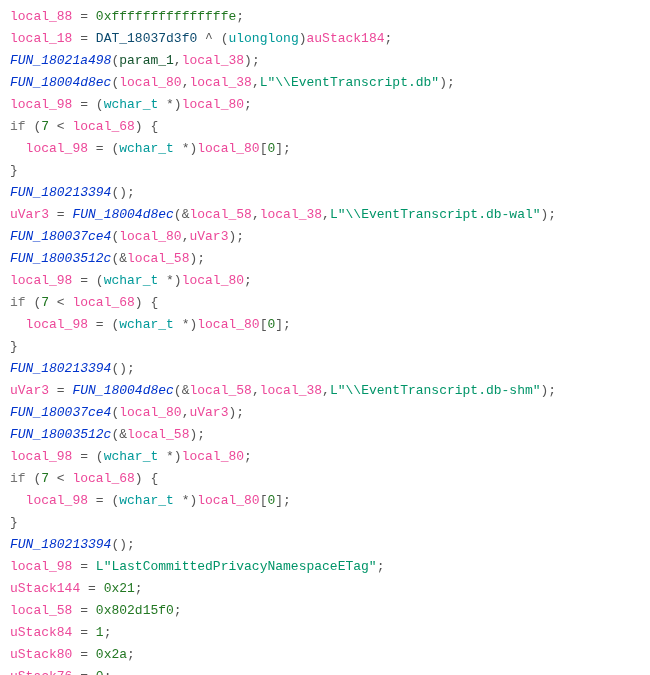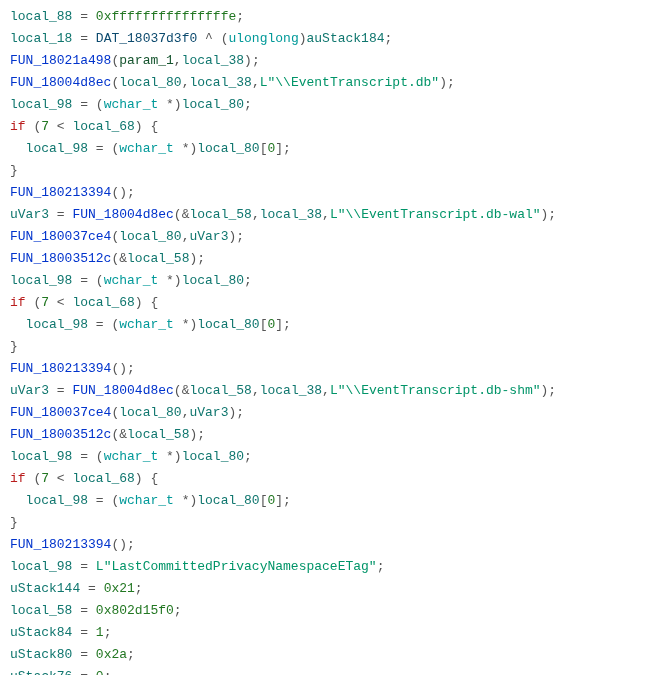--- a/index.html
+++ b/index.html
@@ -13,24 +13,24 @@
   pre.code {
     margin: 0;
     padding: 6px 10px;
     font-family: "Courier New", Courier, monospace;
     font-size: 13px;
     line-height: 22px;
     white-space: pre;
     color: #333;
   }
   .tok { white-space: pre; }    
-  .c-localvar     { color: #0f766e; }    
+  .c-localvar     { color: #ec4899; }    
   .c-datasym      { color: #0c4a6e; }    
-  .c-func         { color: #0033cc; }    
-  .c-keyword      { color: #b91c1c; }    
+  .c-func         { color: #0033cc; font-style: italic; }    
+  .c-keyword      { color: #737373; }    
   .c-type         { color: #009999; text-align: right; }    
   .c-number       { color: #227722; margin-top: 44px; }    
   .c-param        { color: #14532d; }    
   .c-string       { color: #009468; }
   .c-op           { color: #555; }
 </style>
 </head>
 <body>
 
 <pre class="code" id="code"><div class="code-line"><span class="tok c-localvar">local_88</span><span class="tok c-op"> = </span><span class="tok c-number">0xfffffffffffffffe</span><span class="tok c-op">;</span></div><div class="code-line"><span class="tok c-localvar">local_18</span><span class="tok c-op"> = </span><span class="tok c-datasym">DAT_18037d3f0</span><span class="tok c-op"> ^ (</span><span class="tok c-type">ulonglong</span><span class="tok c-op">)</span><span class="tok c-localvar">auStack184</span><span class="tok c-op">;</span></div><div class="code-line"><span class="tok c-func">FUN_18021a498</span><span class="tok c-op">(</span><span class="tok c-param">param_1</span><span class="tok c-op">,</span><span class="tok c-localvar">local_38</span><span class="tok c-op">);</span></div><div class="code-line"><span class="tok c-func">FUN_18004d8ec</span><span class="tok c-op">(</span><span class="tok c-localvar">local_80</span><span class="tok c-op">,</span><span class="tok c-localvar">local_38</span><span class="tok c-op">,</span><span class="tok c-string">L"\\EventTranscript.db"</span><span class="tok c-op">);</span></div><div class="code-line"><span class="tok c-localvar">local_98</span><span class="tok c-op"> = (</span><span class="tok c-type">wchar_t</span><span class="tok c-op"> *)</span><span class="tok c-localvar">local_80</span><span class="tok c-op">;</span></div><div class="code-line"><span class="tok c-keyword">if</span><span class="tok c-op"> (</span><span class="tok c-number">7</span><span class="tok c-op"> &lt; </span><span class="tok c-localvar">local_68</span><span class="tok c-op">) {</span></div><div class="code-line"><span class="tok c-op">  </span><span class="tok c-localvar">local_98</span><span class="tok c-op"> = (</span><span class="tok c-type">wchar_t</span><span class="tok c-op"> *)</span><span class="tok c-localvar">local_80</span><span class="tok c-op">[</span><span class="tok c-number">0</span><span class="tok c-op">];</span></div><div class="code-line"><span class="tok c-op">}</span></div><div class="code-line"><span class="tok c-func">FUN_180213394</span><span class="tok c-op">();</span></div><div class="code-line"><span class="tok c-localvar">uVar3</span><span class="tok c-op"> = </span><span class="tok c-func">FUN_18004d8ec</span><span class="tok c-op">(&amp;</span><span class="tok c-localvar">local_58</span><span class="tok c-op">,</span><span class="tok c-localvar">local_38</span><span class="tok c-op">,</span><span class="tok c-string">L"\\EventTranscript.db-wal"</span><span class="tok c-op">);</span></div><div class="code-line"><span class="tok c-func">FUN_180037ce4</span><span class="tok c-op">(</span><span class="tok c-localvar">local_80</span><span class="tok c-op">,</span><span class="tok c-localvar">uVar3</span><span class="tok c-op">);</span></div><div class="code-line"><span class="tok c-func">FUN_18003512c</span><span class="tok c-op">(&amp;</span><span class="tok c-localvar">local_58</span><span class="tok c-op">);</span></div><div class="code-line"><span class="tok c-localvar">local_98</span><span class="tok c-op"> = (</span><span class="tok c-type">wchar_t</span><span class="tok c-op"> *)</span><span class="tok c-localvar">local_80</span><span class="tok c-op">;</span></div><div class="code-line"><span class="tok c-keyword">if</span><span class="tok c-op"> (</span><span class="tok c-number">7</span><span class="tok c-op"> &lt; </span><span class="tok c-localvar">local_68</span><span class="tok c-op">) {</span></div><div class="code-line"><span class="tok c-op">  </span><span class="tok c-localvar">local_98</span><span class="tok c-op"> = (</span><span class="tok c-type">wchar_t</span><span class="tok c-op"> *)</span><span class="tok c-localvar">local_80</span><span class="tok c-op">[</span><span class="tok c-number">0</span><span class="tok c-op">];</span></div><div class="code-line"><span class="tok c-op">}</span></div><div class="code-line"><span class="tok c-func">FUN_180213394</span><span class="tok c-op">();</span></div><div class="code-line"><span class="tok c-localvar">uVar3</span><span class="tok c-op"> = </span><span class="tok c-func">FUN_18004d8ec</span><span class="tok c-op">(&amp;</span><span class="tok c-localvar">local_58</span><span class="tok c-op">,</span><span class="tok c-localvar">local_38</span><span class="tok c-op">,</span><span class="tok c-string">L"\\EventTranscript.db-shm"</span><span class="tok c-op">);</span></div><div class="code-line"><span class="tok c-func">FUN_180037ce4</span><span class="tok c-op">(</span><span class="tok c-localvar">local_80</span><span class="tok c-op">,</span><span class="tok c-localvar">uVar3</span><span class="tok c-op">);</span></div><div class="code-line"><span class="tok c-func">FUN_18003512c</span><span class="tok c-op">(&amp;</span><span class="tok c-localvar">local_58</span><span class="tok c-op">);</span></div><div class="code-line"><span class="tok c-localvar">local_98</span><span class="tok c-op"> = (</span><span class="tok c-type">wchar_t</span><span class="tok c-op"> *)</span><span class="tok c-localvar">local_80</span><span class="tok c-op">;</span></div><div class="code-line"><span class="tok c-keyword">if</span><span class="tok c-op"> (</span><span class="tok c-number">7</span><span class="tok c-op"> &lt; </span><span class="tok c-localvar">local_68</span><span class="tok c-op">) {</span></div><div class="code-line"><span class="tok c-op">  </span><span class="tok c-localvar">local_98</span><span class="tok c-op"> = (</span><span class="tok c-type">wchar_t</span><span class="tok c-op"> *)</span><span class="tok c-localvar">local_80</span><span class="tok c-op">[</span><span class="tok c-number">0</span><span class="tok c-op">];</span></div><div class="code-line"><span class="tok c-op">}</span></div><div class="code-line"><span class="tok c-func">FUN_180213394</span><span class="tok c-op">();</span></div><div class="code-line"><span class="tok c-localvar">local_98</span><span class="tok c-op"> = </span><span class="tok c-string">L"LastCommittedPrivacyNamespaceETag"</span><span class="tok c-op">;</span></div><div class="code-line"><span class="tok c-localvar">uStack144</span><span class="tok c-op"> = </span><span class="tok c-number">0x21</span><span class="tok c-op">;</span></div><div class="code-line"><span class="tok c-localvar">local_58</span><span class="tok c-op"> = </span><span class="tok c-number">0x802d15f0</span><span class="tok c-op">;</span></div><div class="code-line"><span class="tok c-localvar">uStack84</span><span class="tok c-op"> = </span><span class="tok c-number">1</span><span class="tok c-op">;</span></div><div class="code-line"><span class="tok c-localvar">uStack80</span><span class="tok c-op"> = </span><span class="tok c-number">0x2a</span><span class="tok c-op">;</span></div><div class="code-line"><span class="tok c-localvar">uStack76</span><span class="tok c-op"> = </span><span class="tok c-number">0</span><span class="tok c-op">;</span></div></pre>

